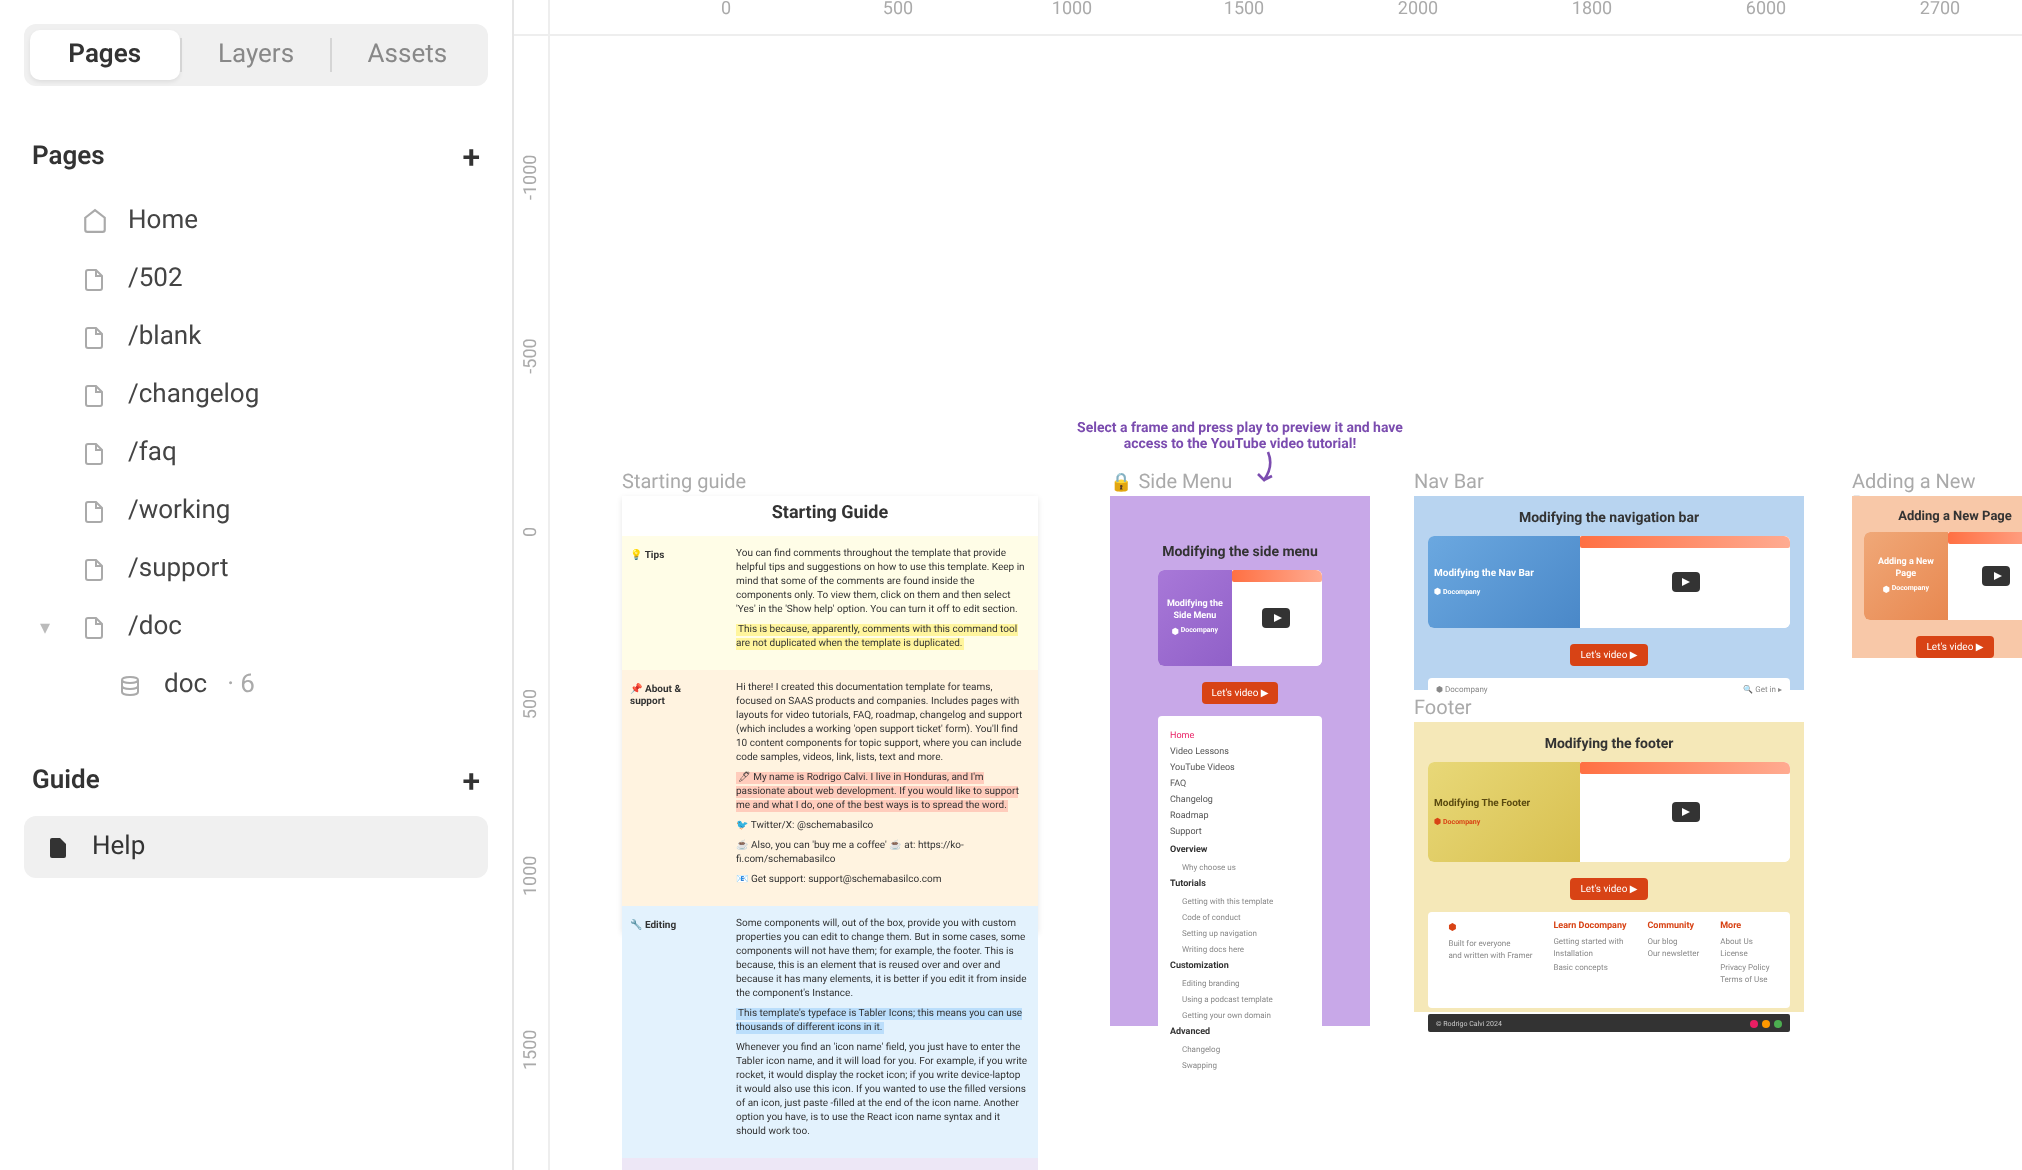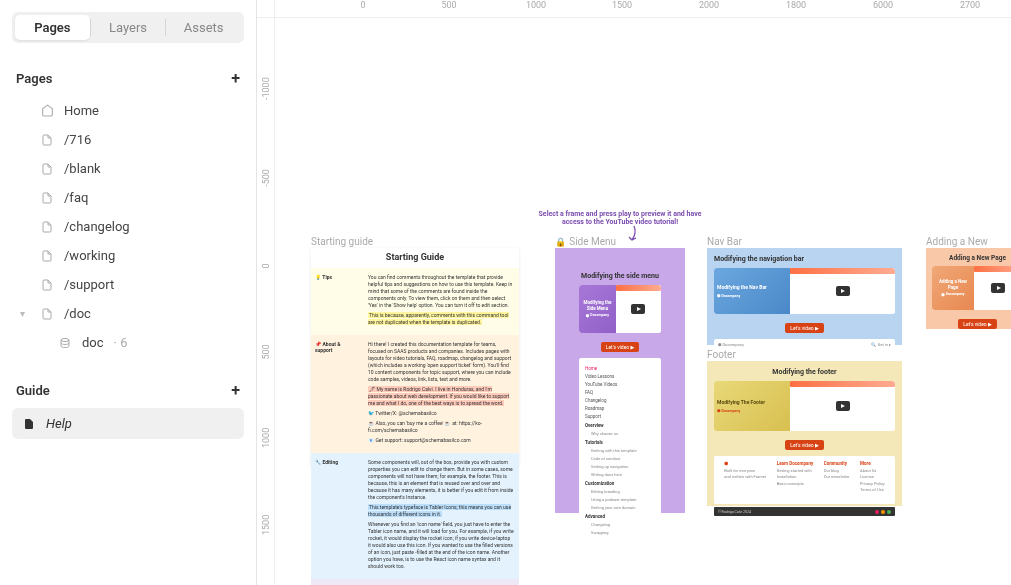--- a/index.html
+++ b/index.html
@@ -15,21 +15,21 @@
     .plus { font-size: 16px; cursor: pointer; color:#333; }
     
     .page-list { flex: 0 0 auto; }
     .page-item { display: flex; align-items: center; gap: 10px; padding: 7px 8px; border-radius: 6px; cursor: pointer; color:#444; }
     .page-icon { width: 14px; height: 14px; display:flex; align-items:center; justify-content:center; color:#aaa; flex-shrink:0; }
     .page-item .chev { width:10px; color:#bbb; font-size:10px; }
     .page-child { padding-left: 46px; display:flex; align-items:center; gap:10px; padding-top:7px; padding-bottom:7px; color:#444; }
     .page-child .count { color:#aaa; }
     
     .canvas-section { margin-top: 16px; }
-    .canvas-item { display:flex; align-items:center; gap:10px; padding:8px 10px; background:#f0f0f0; border-radius:6px;font-style:italic; }
+    .canvas-item { display:flex; align-items:center; gap:10px; padding:8px 10px; background:#f0f0f0; border-radius:6px; }
     .canvas-item .page-icon { color:#333; }
     
     .workspace { flex:1; position:relative; background:#fff; overflow:hidden; }
     .ruler-h { position:absolute; top:0; left:18px; right:0; height:18px; background:#fff; border-bottom:1px solid #eee; }
     .ruler-h .tick { position:absolute; top:0; font-size:9px; color:#aaa; transform:translateX(-50%); }
     .ruler-v { position:absolute; top:18px; left:0; bottom:0; width:18px; background:#fff; border-right:1px solid #eee; }
     .ruler-v .tick { position:absolute; left:0; width:18px; text-align:center; font-size:9px; color:#aaa; transform:translateY(-50%) rotate(-90deg); transform-origin:center; }
     .corner { position:absolute; top:0; left:0; width:18px; height:18px; background:#fff; border-right:1px solid #eee; border-bottom:1px solid #eee; }
     
     .canvas-area { position:absolute; top:18px; left:18px; right:0; bottom:0; background:#fff; }
@@ -68,21 +68,21 @@
     .sml-item.pink { color:#e91e63; }
     .sml-item.sub { padding-left:6px; color:#888; font-size:4px; }
     .sml-head { font-weight:700; margin-top:3px; margin-bottom:1px; }
     
     
     .callout { position:absolute; left:260px; top:192px; width:170px; text-align:center; font-size:7px; font-weight:700; color:#7b4caf; line-height:1.2; }
     .callout-arrow { position:absolute; left:352px; top:207px; width:14px; height:18px; }
     
     
     .frame-nav { position:absolute; left:432px; top:230px; width:195px; height:97px; background:#b8d4f0; padding:7px; }
-    .nav-title { text-align:left; font-weight:700; font-size:7px; margin-bottom:5px; }
+    .nav-title { text-align:center; font-weight:700; font-size:7px; margin-bottom:5px; }
     .nav-video { background:#fff; border-radius:3px; height:46px; margin-bottom:4px; display:flex; overflow:hidden; position:relative; }
     .nv-left { width:42%; background:linear-gradient(135deg,#6ba8e0,#4a88c8); display:flex; flex-direction:column; justify-content:center; padding:3px; }
     .nv-left-text { font-size:5px; font-weight:700; color:#fff; line-height:1.2; }
     .nv-right { flex:1; background:#fff; position:relative; }
     .nav-bar-strip { background:#fff; height:10px; border-radius:2px; display:flex; align-items:center; justify-content:space-between; padding:0 4px; font-size:4px; color:#888; }
     
     
     .frame-footer { position:absolute; left:432px; top:343px; width:195px; height:145px; background:#f5e8b8; padding:7px; }
     .footer-title { text-align:center; font-weight:700; font-size:7px; margin-bottom:5px; }
     .footer-video { background:#fff; border-radius:3px; height:50px; margin-bottom:4px; display:flex; overflow:hidden; position:relative; }
@@ -137,51 +137,51 @@
       <span>Home</span>
     </div>
     <div class="page-item">
       <span class="chev"></span>
       <span class="page-icon">
           <svg width="12" height="12" viewBox="0 0 24 24" fill="none" stroke="currentColor" stroke-width="2">
             <path d="M14 2H6a2 2 0 0 0-2 2v16a2 2 0 0 0 2 2h12a2 2 0 0 0 2-2V8z"></path>
             <polyline points="14 2 14 8 20 8"></polyline>
           </svg>
         </span>
-      <span>/716</span>
+      <span>/502</span>
     </div>
     <div class="page-item">
       <span class="chev"></span>
       <span class="page-icon">
           <svg width="12" height="12" viewBox="0 0 24 24" fill="none" stroke="currentColor" stroke-width="2">
             <path d="M14 2H6a2 2 0 0 0-2 2v16a2 2 0 0 0 2 2h12a2 2 0 0 0 2-2V8z"></path>
             <polyline points="14 2 14 8 20 8"></polyline>
           </svg>
         </span>
       <span>/blank</span>
     </div>
     <div class="page-item">
       <span class="chev"></span>
       <span class="page-icon">
           <svg width="12" height="12" viewBox="0 0 24 24" fill="none" stroke="currentColor" stroke-width="2">
             <path d="M14 2H6a2 2 0 0 0-2 2v16a2 2 0 0 0 2 2h12a2 2 0 0 0 2-2V8z"></path>
             <polyline points="14 2 14 8 20 8"></polyline>
           </svg>
         </span>
+      <span>/changelog</span>
+    </div>
+    <div class="page-item">
+      <span class="chev"></span>
+      <span class="page-icon">
+          <svg width="12" height="12" viewBox="0 0 24 24" fill="none" stroke="currentColor" stroke-width="2">
+            <path d="M14 2H6a2 2 0 0 0-2 2v16a2 2 0 0 0 2 2h12a2 2 0 0 0 2-2V8z"></path>
+            <polyline points="14 2 14 8 20 8"></polyline>
+          </svg>
+        </span>
       <span>/faq</span>
-    </div>
-    <div class="page-item">
-      <span class="chev"></span>
-      <span class="page-icon">
-          <svg width="12" height="12" viewBox="0 0 24 24" fill="none" stroke="currentColor" stroke-width="2">
-            <path d="M14 2H6a2 2 0 0 0-2 2v16a2 2 0 0 0 2 2h12a2 2 0 0 0 2-2V8z"></path>
-            <polyline points="14 2 14 8 20 8"></polyline>
-          </svg>
-        </span>
-      <span>/changelog</span>
     </div>
     <div class="page-item">
       <span class="chev"></span>
       <span class="page-icon">
           <svg width="12" height="12" viewBox="0 0 24 24" fill="none" stroke="currentColor" stroke-width="2">
             <path d="M14 2H6a2 2 0 0 0-2 2v16a2 2 0 0 0 2 2h12a2 2 0 0 0 2-2V8z"></path>
             <polyline points="14 2 14 8 20 8"></polyline>
           </svg>
         </span>
       <span>/working</span>

